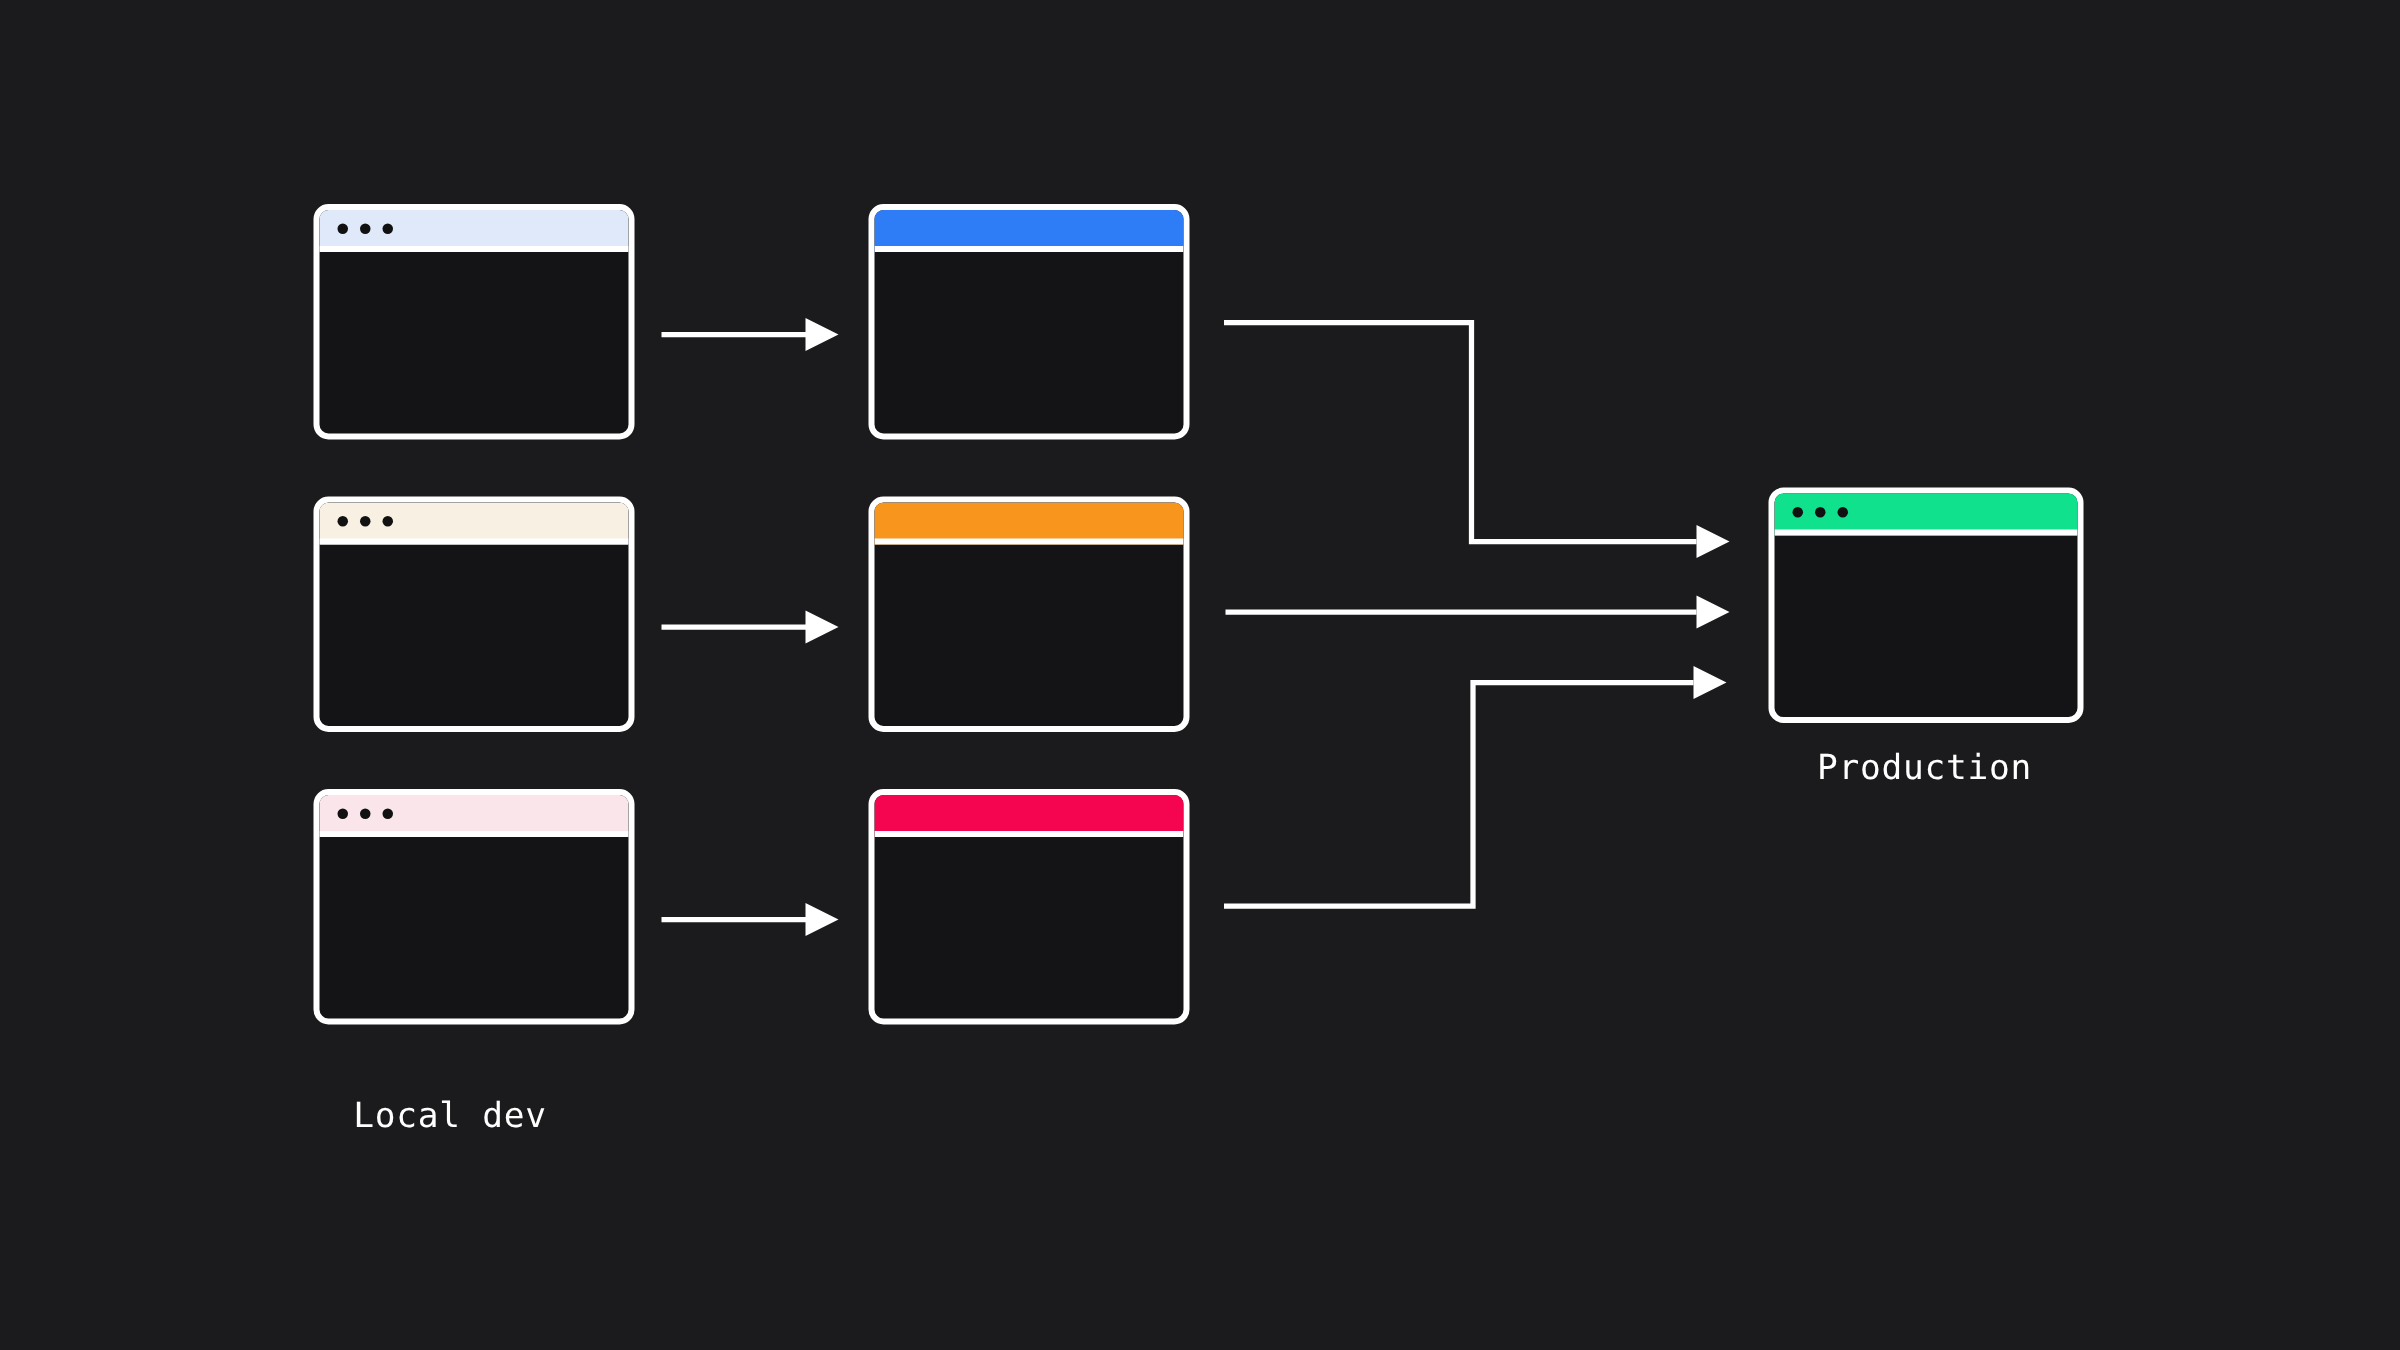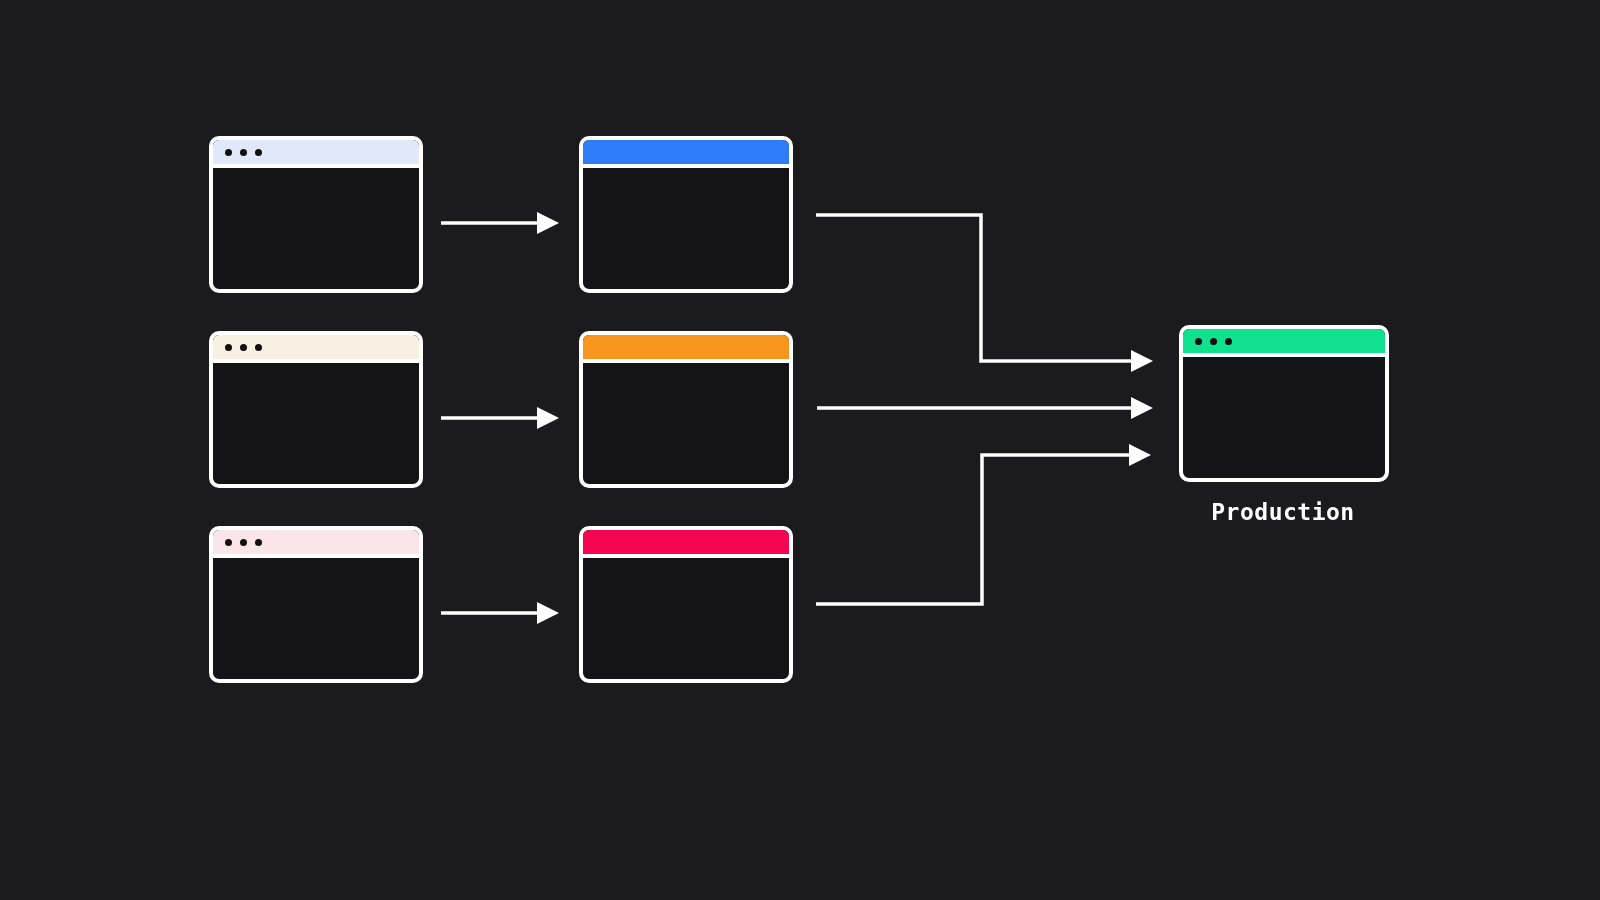--- a/index.html
+++ b/index.html
@@ -17,21 +17,21 @@
   .titlebar {
     flex:0 0 auto; height:24px;
     border-bottom:4px solid #ffffff;
     display:flex; align-items:center; padding-left:12px;
   }
   .win-body { flex:1 1 auto; }
   .dots { display:flex; gap:8px; }
   .dots i { width:7px; height:7px; border-radius:50%; background:#111111; }
   .label {
     position:absolute; width:214px; text-align:center;
-    color:#ffffff; font-weight:bold; font-size:23px; line-height:28px;
+    color:#ffffff; font-weight:normal; font-size:23px; line-height:28px;
     letter-spacing:0.5px; white-space:pre;
   }
   svg.overlay { position:absolute; left:0; top:0; pointer-events:none; }
   .conn { stroke:var(--arrow,#ffffff); stroke-width:3.5; fill:none; stroke-linejoin:miter; }
   .head { fill:var(--arrow,#ffffff); stroke:none; }
 </style>
 </head>
 <body>
 
 <div class="stage" style="background: rgb(27, 27, 29);">
@@ -109,15 +109,16 @@
     <path class="conn" d="M816 215 H981 V361 H1131"></path>
     <polygon class="head" points="1153,361 1131,350 1131,372"></polygon>
 
     <path class="conn" d="M817 408 H1131"></path>
     <polygon class="head" points="1153,408 1131,397 1131,419"></polygon>
 
     <path class="conn" d="M816 604 H982 V455 H1129"></path>
     <polygon class="head" points="1151,455 1129,444 1129,466"></polygon>
   </svg>
 
+  <div class="label" style="left:193px;top:730px">Local dev</div>
   <div class="label" style="left:1176px;top:498px">Production</div>
 
 </div>
 
 </body></html>

